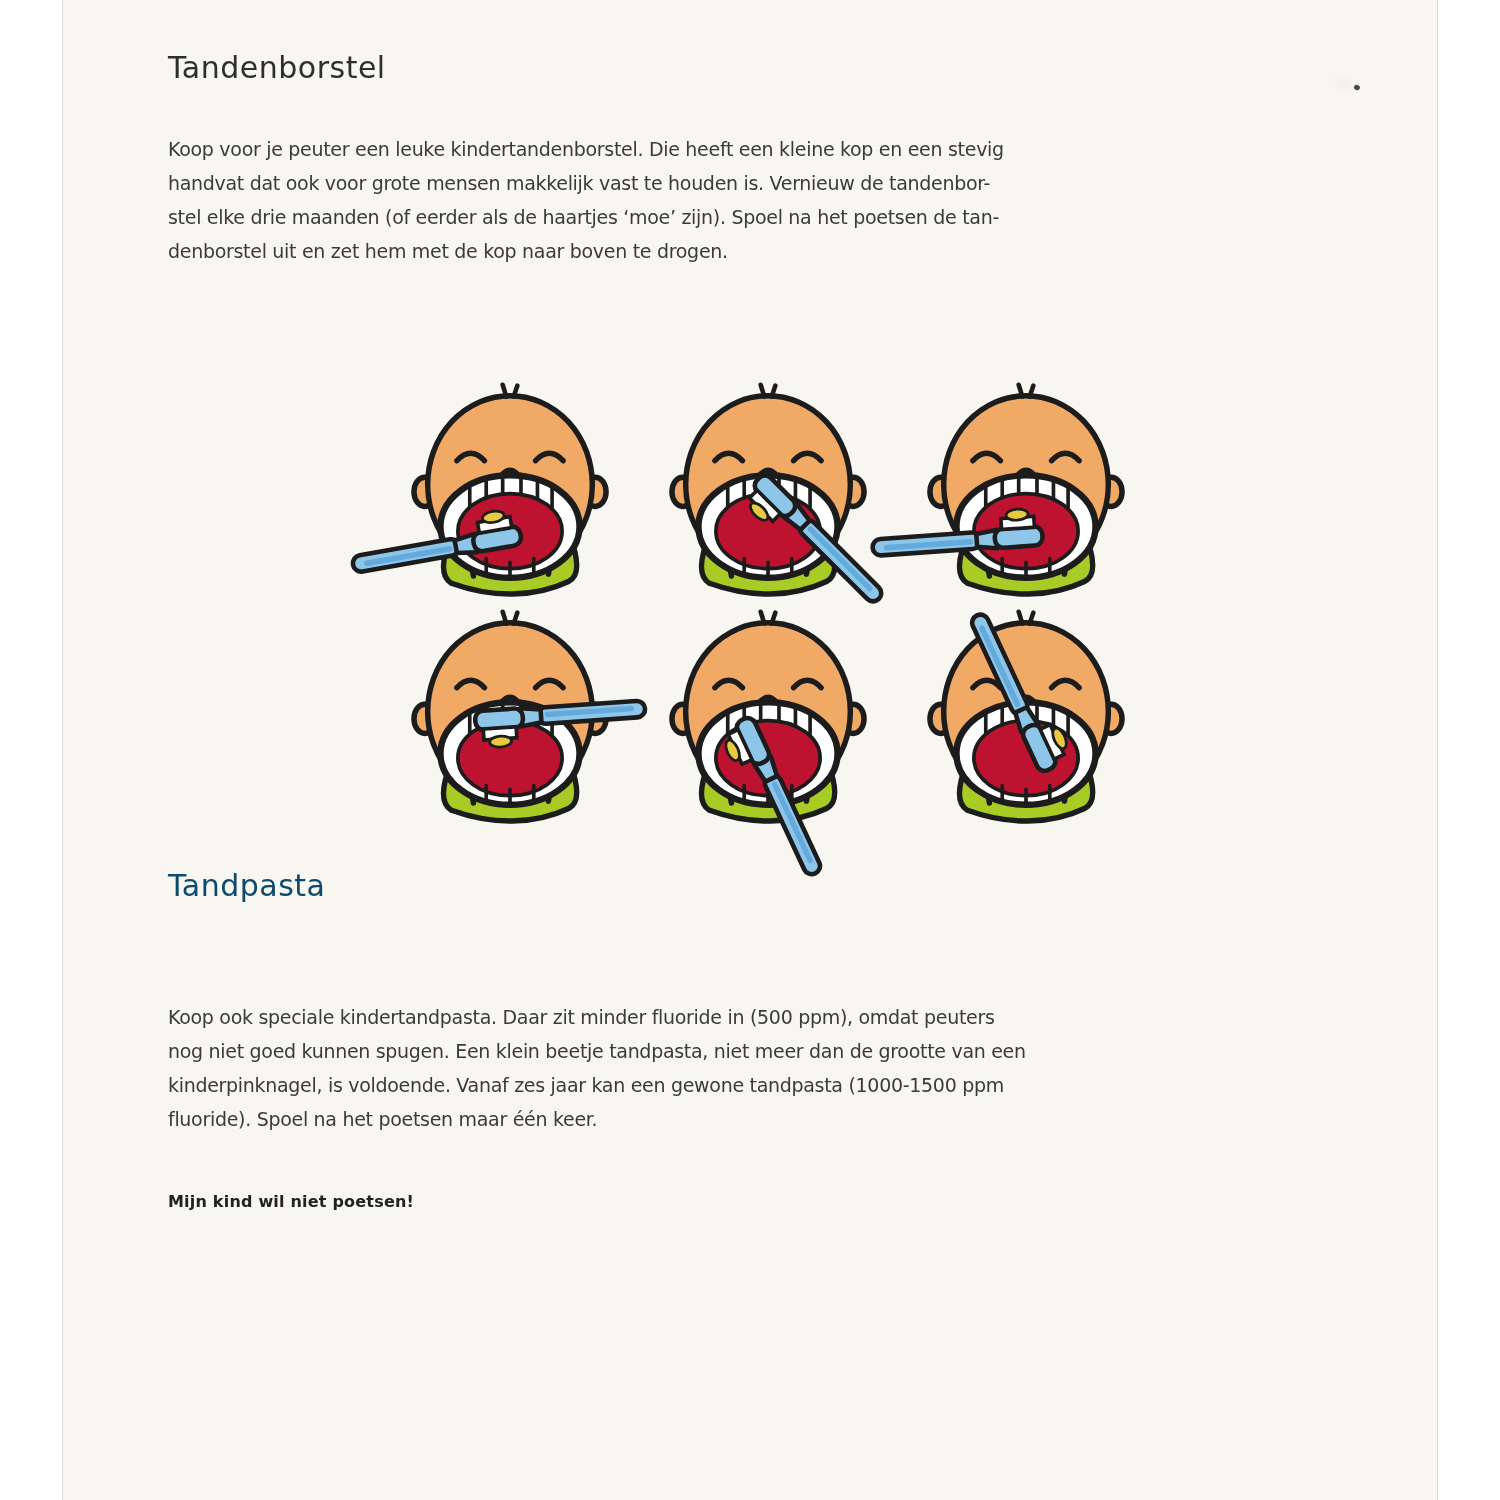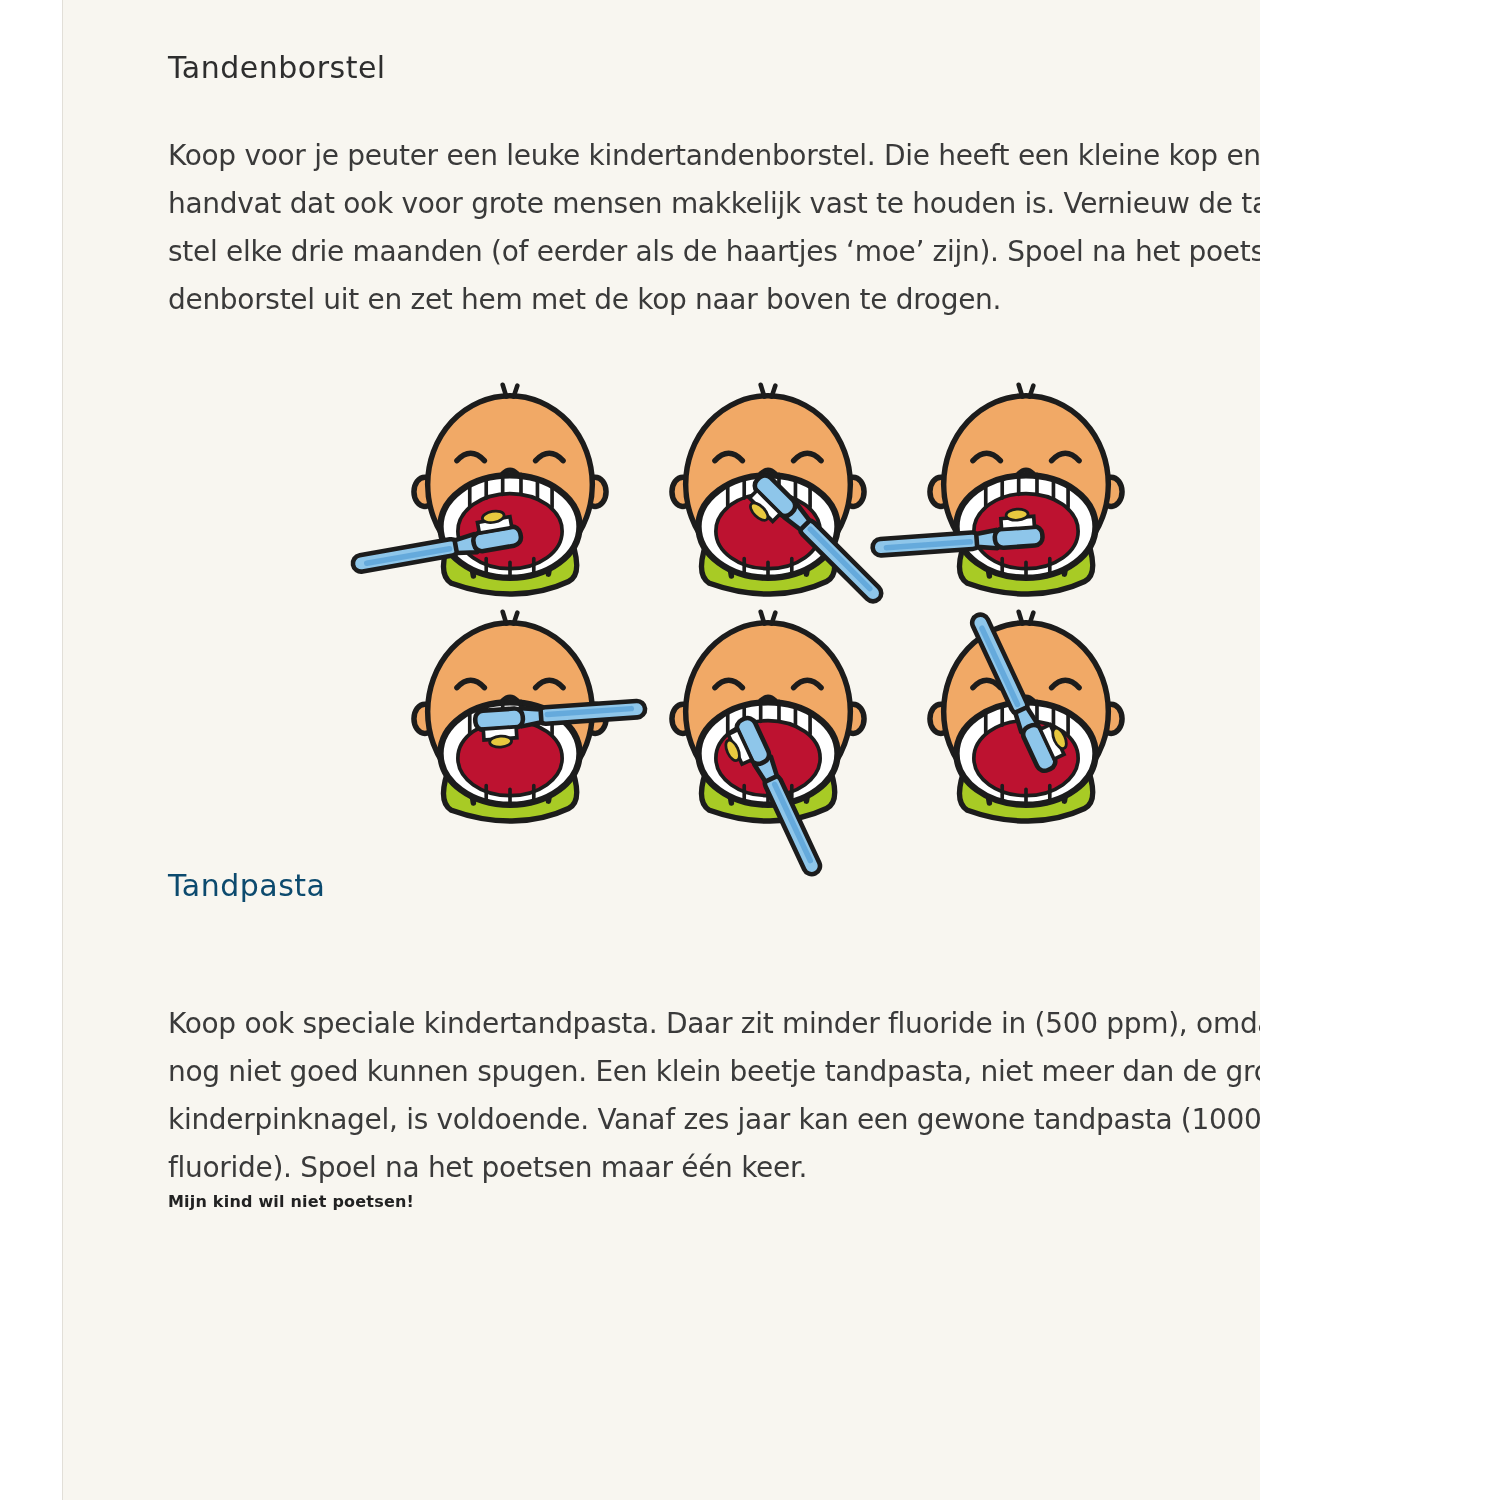--- a/index.html
+++ b/index.html
@@ -3,29 +3,29 @@
 <meta charset="utf-8">
 <style>
   :root{
     --paper:#f8f6f0; --ink:#3a3a3a; --outline:#1c1c1c;
     --skin:#f1a966; --shirt:#a8cb25; --mouth:#bd1230;
     --brush:#8ec6ea; --brush-dark:#5ba3d8; --paste:#e8c93f;
   }
   *{margin:0;padding:0;box-sizing:border-box}
   html,body{width:1500px;height:1500px;background:#ffffff;
     font-family:"DejaVu Sans","Liberation Sans",sans-serif;color:var(--ink)}
-  .stage{position:relative;width:1260px;height:1500px;overflow:hidden}
+  .stage{position:relative;width:1500px;height:1500px;overflow:hidden}
   .paper{position:absolute;left:62px;top:0;width:1376px;height:1500px;
     background:var(--paper);
     border-left:1px solid #e2dfd8;border-right:1px solid #dcd9d2}
   .block{position:absolute;left:105px}
   h1.sec{font-size:30px;font-weight:400;letter-spacing:.5px;color:#2e2e2e}
   h2.sec{font-size:30px;font-weight:400;letter-spacing:.5px;color:#0c4a6e}
   h3.sec{font-size:16px;font-weight:700;letter-spacing:.2px;color:#222}
-  .para{font-size:28px;line-height:48px;letter-spacing:-0.3px;
+  .para{font-size:19px;line-height:34px;letter-spacing:-0.3px;
     white-space:pre;color:var(--ink)}
   .illu{position:absolute;left:322px;top:382px;display:grid;
     grid-template-columns:repeat(3,250px);grid-auto-rows:215px;
     column-gap:8px;row-gap:12px}
   .face-cell{width:250px;height:215px;overflow:visible}
   .speck{position:absolute;left:1291px;top:85px;width:6px;height:5px;
     background:#4a4a44;border-radius:50% 40% 55% 45%;transform:rotate(25deg);
     box-shadow:-14px 2px 8px rgba(160,150,130,.35)}
   .defs-holder{position:absolute;width:0;height:0;overflow:hidden}
 </style>

